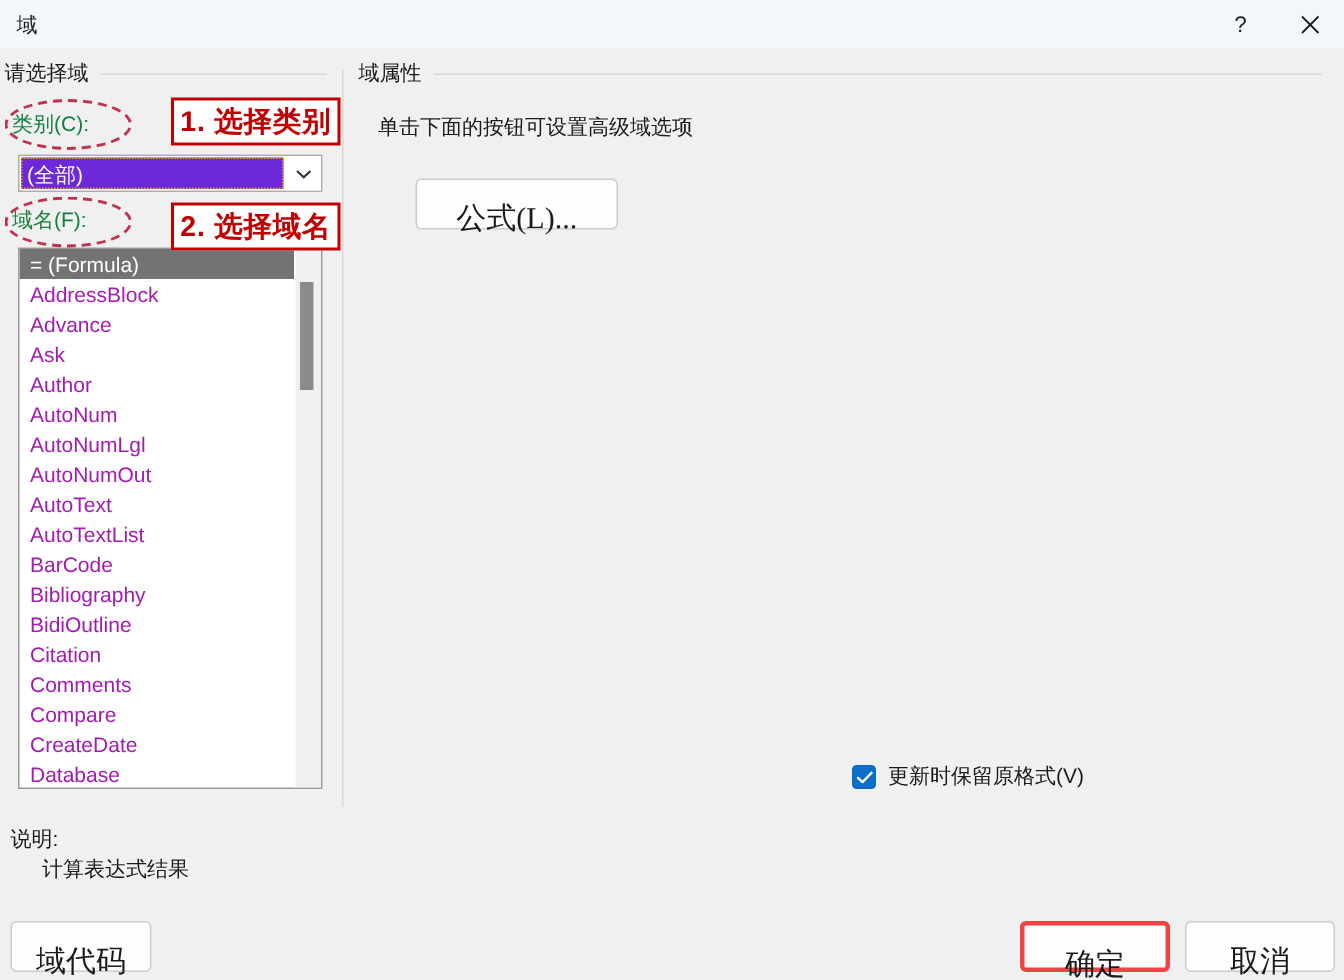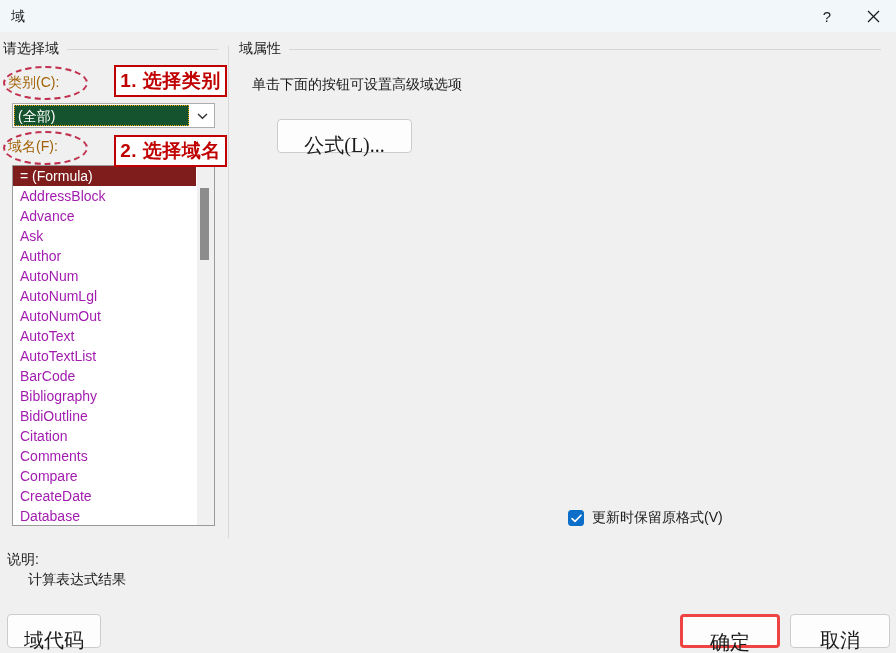--- a/index.html
+++ b/index.html
@@ -77,39 +77,39 @@
     position: absolute;
     left: 228px; top: 46px;
     width: 1px; height: 492px;
     background: #d8d8d8;
   }
 
   
   .field-label {
     position: absolute;
     font-size: 14px;
-    color: #a16207;
+    color: #15803d;
     white-space: nowrap;
   }
   .lbl-category { left: 8px; top: 74px; }
   .lbl-fieldname { left: 8px; top: 138px; }
 
   
   .combo {
     position: absolute;
     left: 12px; top: 103px;
     width: 203px; height: 25px;
     border: 1px solid #adadad;
     background: #ffffff;
     display: flex;
     box-sizing: border-box;
   }
   .combo-value {
     flex: 1 1 auto;
-    background: #14532d;
+    background: #6d28d9;
     color: #ffffff;
     font-size: 14px;
     line-height: 21px;
     padding: 1px 3px 8px 4px;
     margin: 1px;
     outline: 1px dotted #f0a500;
     outline-offset: -1px;
     overflow: hidden;
     white-space: nowrap;
   }
@@ -142,21 +142,21 @@
   }
   .list-items li {
     height: 20px;
     line-height: 20px;
     font-size: 14px;
     padding-left: 7px;
     white-space: nowrap;
     color: #a21caf;
   }
   .list-items li.selected {
-    background: #7f1d1d;
+    background: #737373;
     color: #ffffff;
   }
   .list-scrollbar {
     width: 17px;
     background: #f0f0f0;
     border-left: 1px solid #ffffff;
     position: relative;
   }
   .list-thumb {
     position: absolute;

